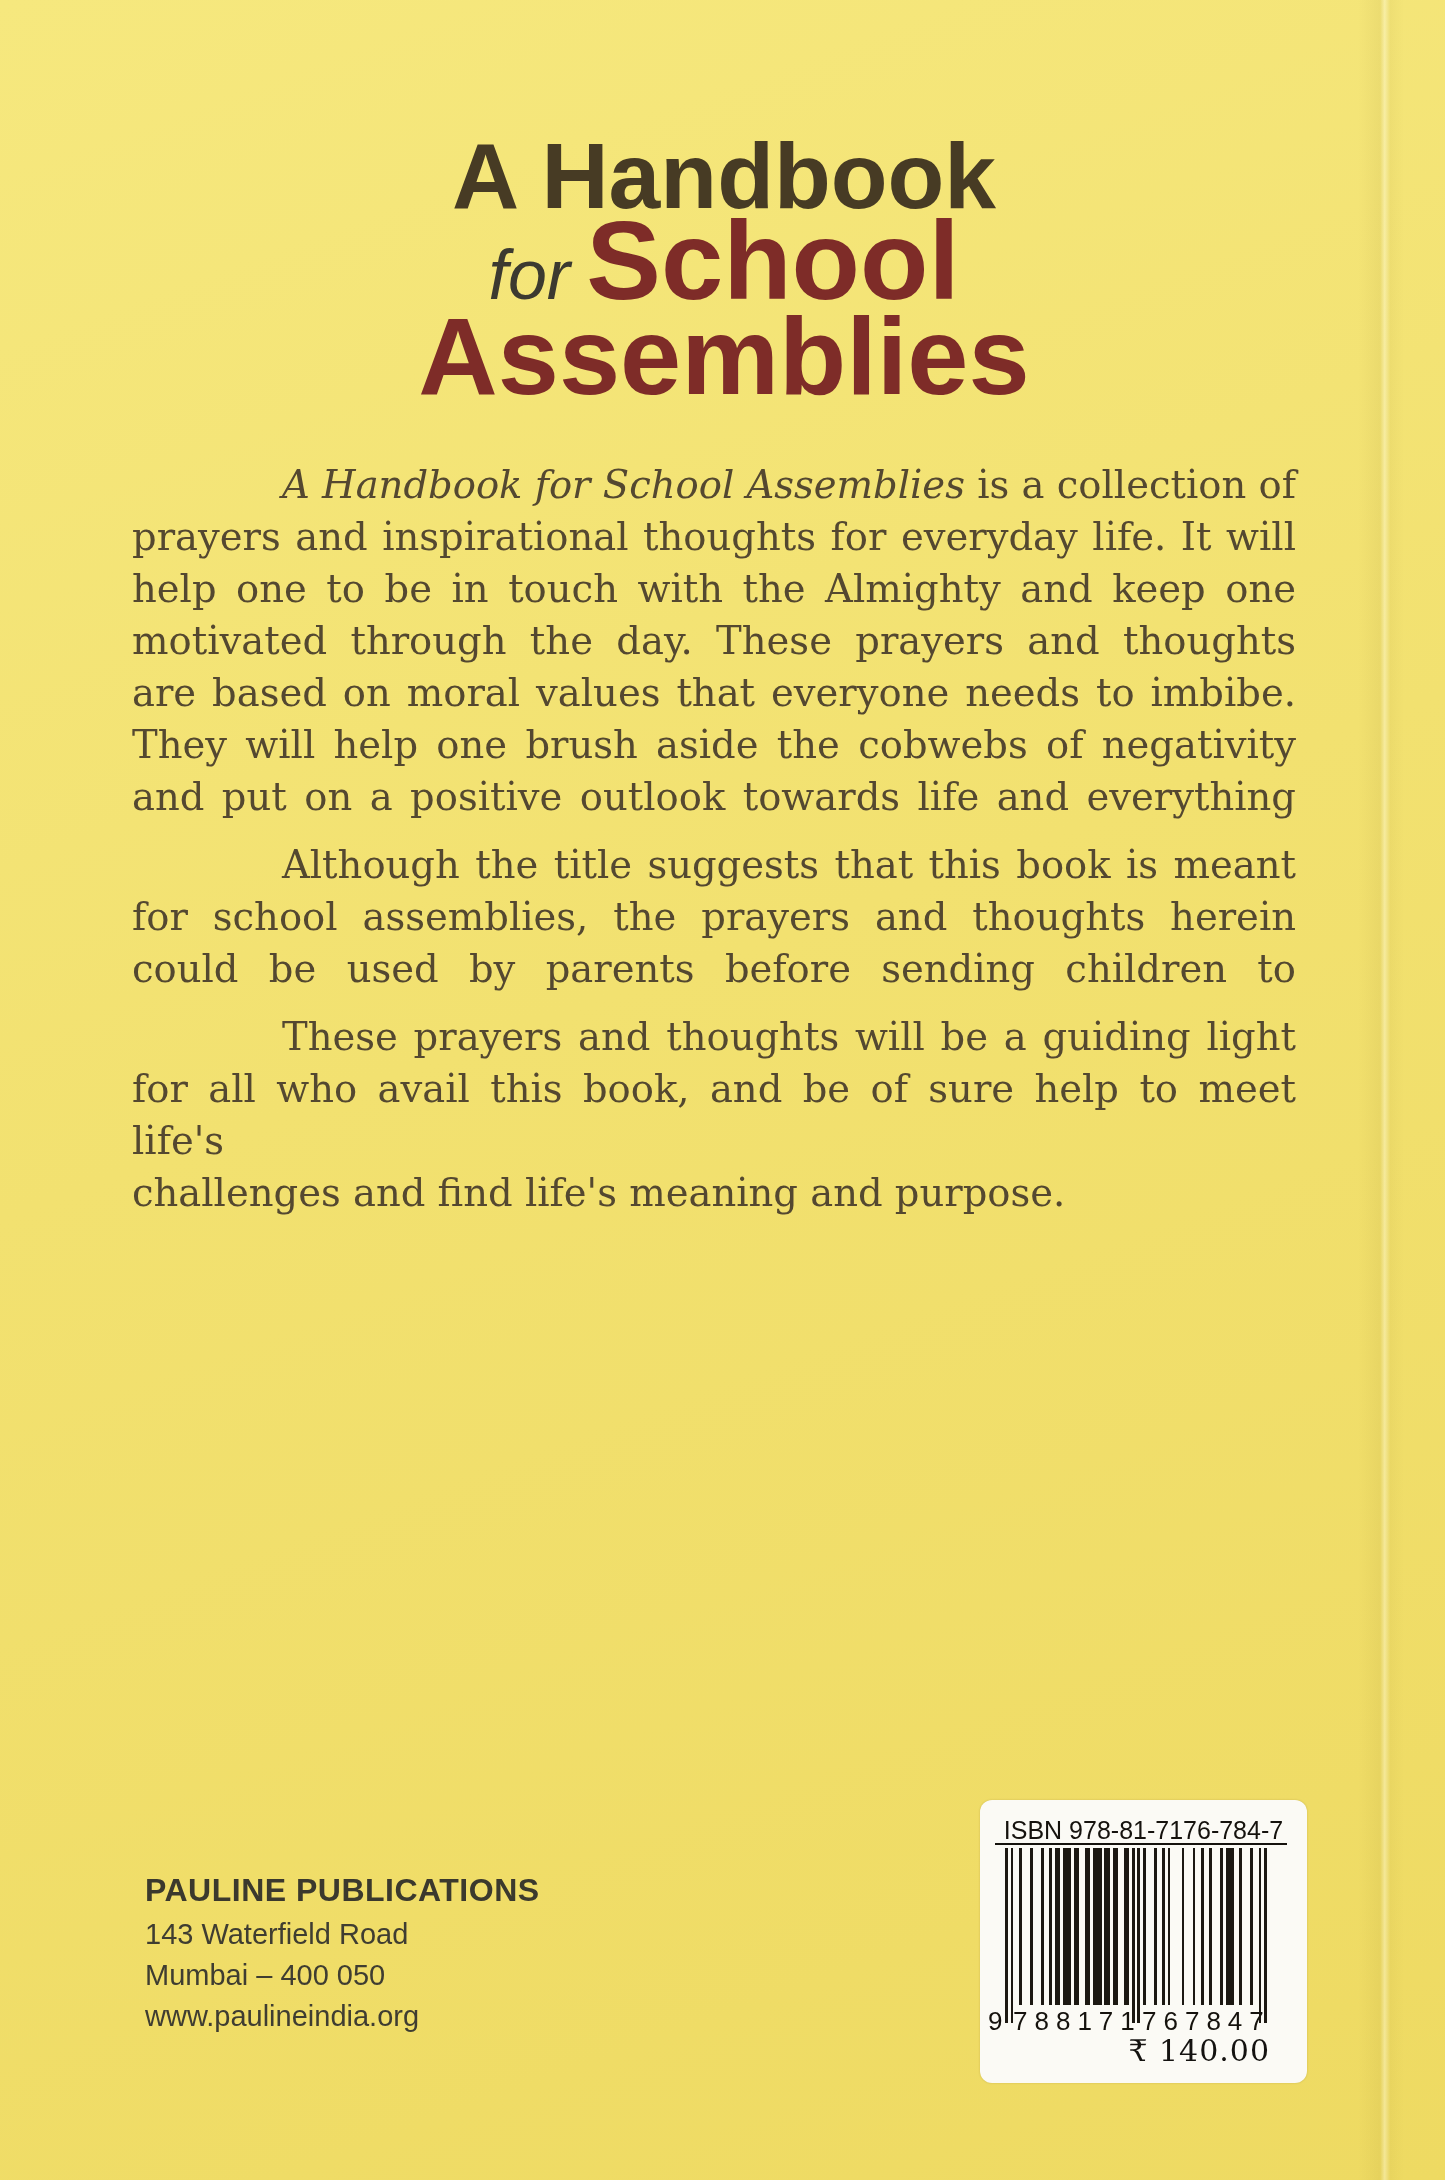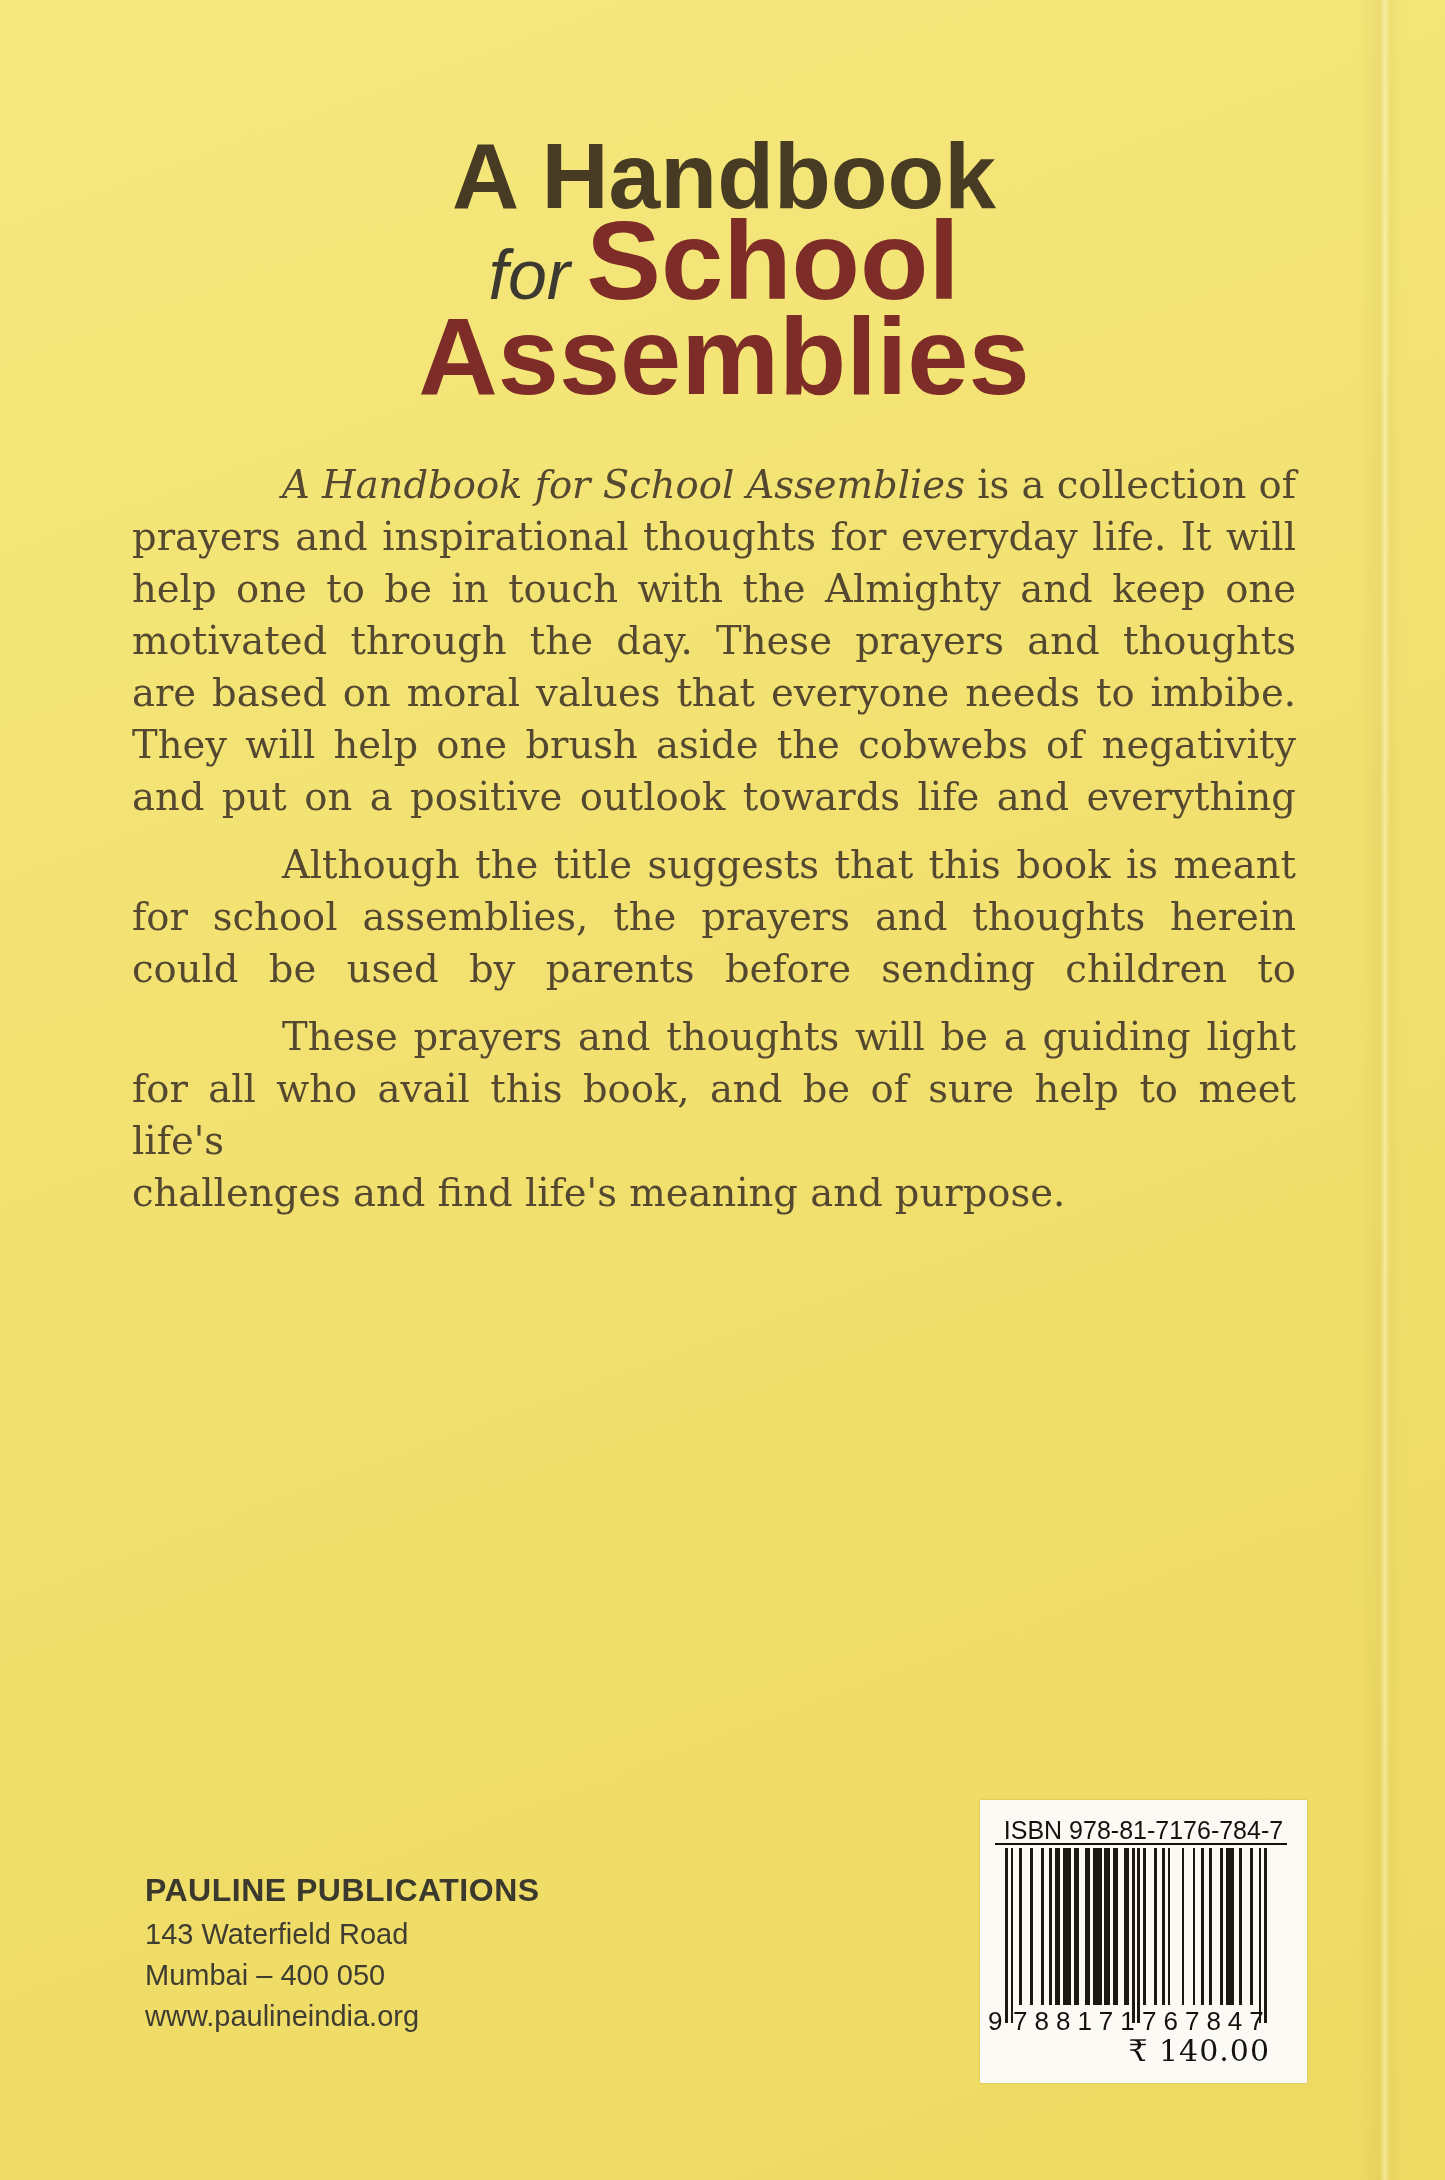--- a/index.html
+++ b/index.html
@@ -34,21 +34,21 @@
   .ln.last{text-align-last:left;}
   .ln.pstart{margin-top:16px;}
   .ln i{font-style:italic;}
   
   .publisher{position:absolute;left:145px;top:1870px;color:#3f3d31;}
   .pub-name{font-size:32px;font-weight:700;line-height:41px;letter-spacing:0.5px;margin-bottom:3px;color:#3b392d;}
   .pub-line{font-size:29px;line-height:41px;}
   
   .isbn-box{
     position:absolute;left:980px;top:1800px;width:327px;height:283px;
-    background:#fbfaf5;box-shadow:0 0 2px rgba(90,70,10,0.25);
+    background:#fbfaf5;box-shadow:0 0 2px rgba(90,70,10,0.25);border-radius:12px;
   }
   .isbn-label{
     position:absolute;top:16px;left:0;width:100%;text-align:center;
     font-size:25px;color:#15120d;letter-spacing:0px;white-space:nowrap;
   }
   .isbn-rule{position:absolute;top:43px;left:15px;right:20px;border-top:2.5px solid #15120d;}
   .barcode{position:absolute;left:25px;top:48px;width:262px;height:175px;}
   .barcode .bar{position:absolute;top:0;background:#1c1812;}
   .bc-digit{position:absolute;font-size:26px;color:#15120d;white-space:nowrap;}
   .bc-lead{left:8px;top:206px;}

